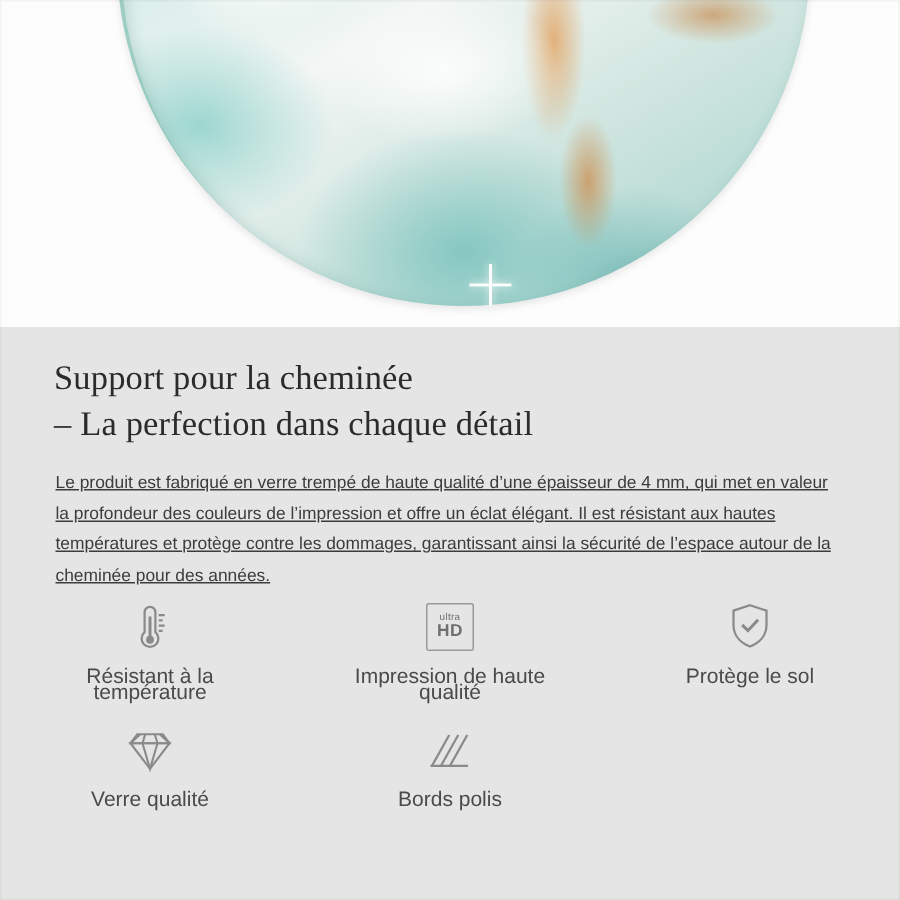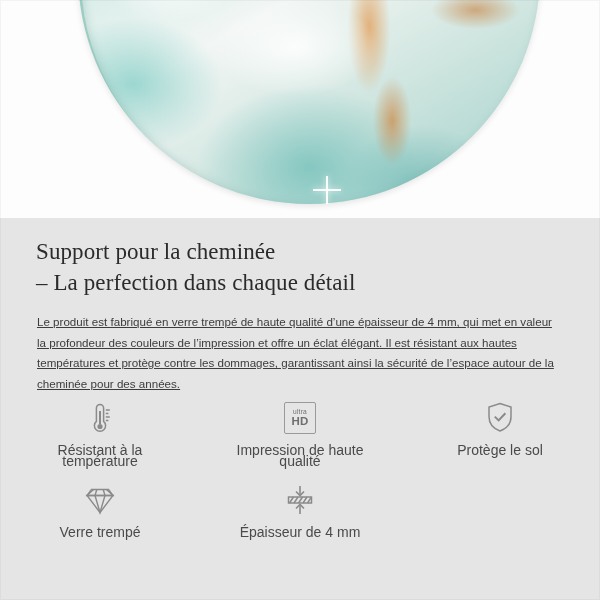--- a/index.html
+++ b/index.html
@@ -236,34 +236,32 @@
     </div>
 
     <div class="feature">
       <div class="ficon">
         <svg width="36" height="34" viewBox="0 0 36 34" fill="none" stroke="#8a8a8a" stroke-width="1.4">
           <path d="M5 12.5h26L18 29.5 5 12.5z"></path>
           <path d="M9.5 6.5h17l4.5 6H5l4.5-6z"></path>
           <path d="M5 12.5l6.5-6M31 12.5L24.5 6.5M13 12.5L18 29.5 23 12.5M13 12.5l1.8-6M23 12.5l-1.8-6"></path>
         </svg>
       </div>
-      <div class="flabel">Verre trempé</div>
-    </div>
-
-
-    <div class="feature">
-      <div class="ficon">
-        <svg width="34" height="38" viewBox="0 0 34 38" fill="none" stroke="#8a8a8a" stroke-width="1.5">
-          <path d="M17 5v8" stroke-width="1.6"></path>
-          <path d="M13 10.5l4 4 4-4" stroke-width="1.6"></path>
-          <rect x="5.5" y="16" width="23" height="6"></rect>
-          <path d="M6.5 22l4-6M11 22l4-6M15.5 22l4-6M20 22l4-6M24.5 22l3.5-5.3"></path>
-          <path d="M17 33v-8" stroke-width="1.6"></path>
-          <path d="M13 27.5l4-4 4 4" stroke-width="1.6"></path>
-        </svg>
-      </div>
-      <div class="flabel">Épaisseur de 4 mm</div>
-    </div>
+      <div class="flabel">Verre qualité</div>
+    </div>
+
+    <div class="feature">
+      <div class="ficon">
+        <svg width="34" height="34" viewBox="0 0 34 34" fill="none" stroke="#8a8a8a" stroke-width="1.5">
+          <path d="M5 27.5L16.5 7"></path>
+          <path d="M11 27.5L22.5 7"></path>
+          <path d="M17 27.5L28.5 7"></path>
+          <path d="M4 27.5h25"></path>
+        </svg>
+      </div>
+      <div class="flabel">Bords polis</div>
+    </div>
+
 
   </div>
 
   <div class="frame"></div>
 </div>
 
 </body></html>

